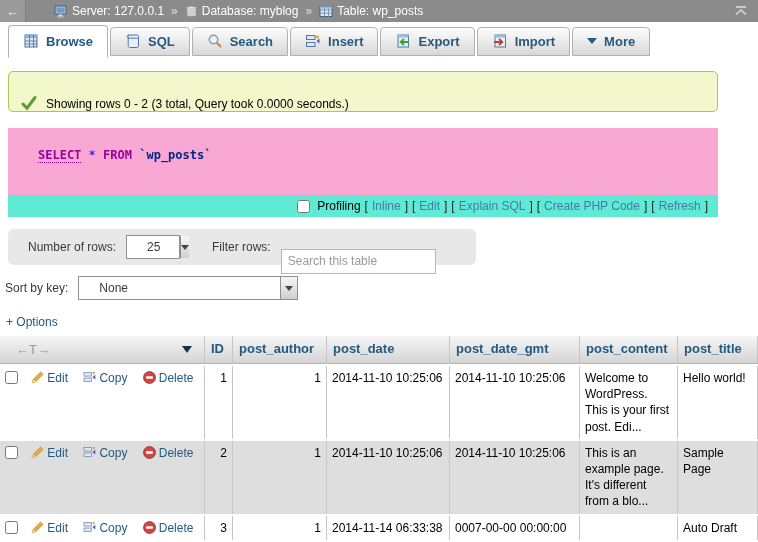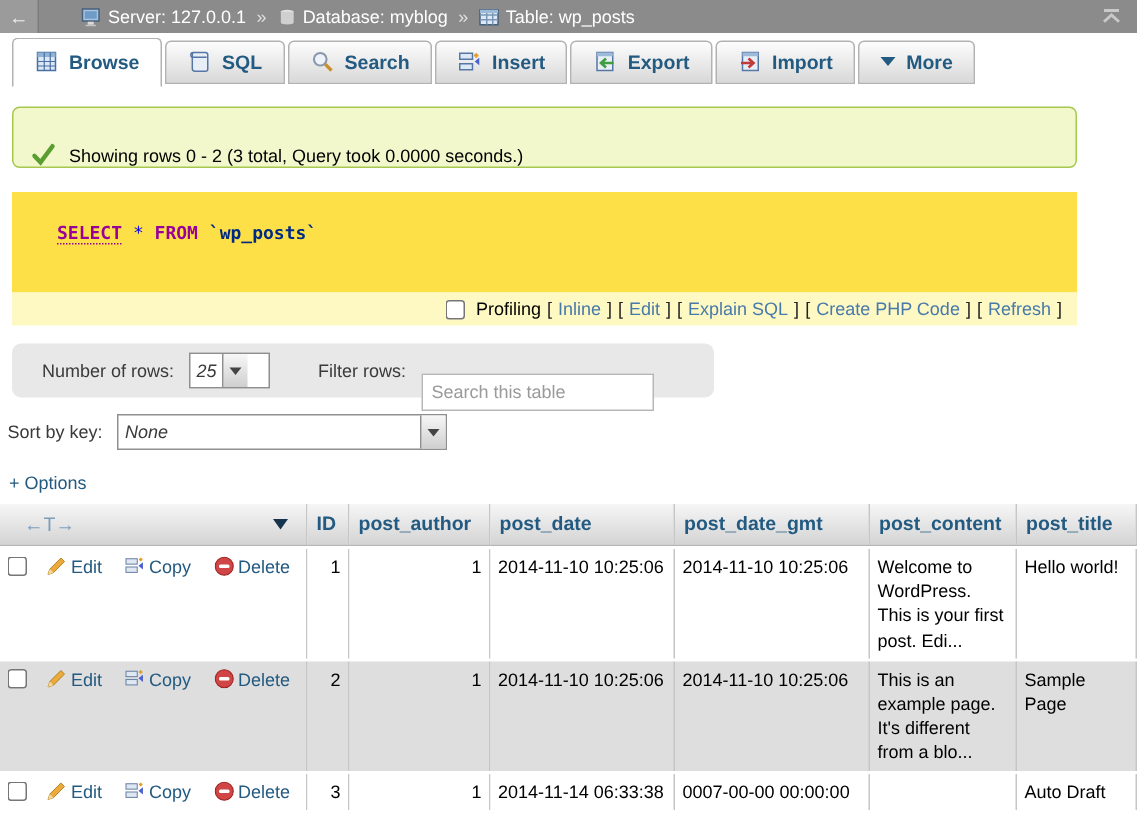--- a/index.html
+++ b/index.html
@@ -25,40 +25,40 @@
   .tri-down { width: 0; height: 0; border: 5px solid transparent; border-top: 6px solid #235a81; margin-top: 5px; }
 
   
   .msg { margin: 11px 8px 0 8px; width: 710px; height: 41px; background: #f2f7cc;
     border: 1px solid #a6c84e; border-radius: 5px; display: flex; align-items: flex-end;
     gap: 9px; padding-left: 12px; }
   .msg-text { color: #000; }
 
   
   .querywrap { margin: 16px 8px 0 8px; width: 710px; }
-  .querybox { background: #fde047; height: 67px; padding: 20px 0 0 30px;
+  .querybox { background: #f9a8d4; height: 67px; padding: 20px 0 0 30px;
     font-family: "DejaVu Sans Mono", "Liberation Mono", monospace; font-size: 12px; }
   .kw { color: #990099; font-weight: bold; }
   .kw.dotted { border-bottom: 1px dotted #990099; cursor: help; }
   .star { color: #0000ff; }
   .ident { color: #002984; font-weight: bold; }
-  .profbar { background: #fef9c3; height: 22px; display: flex; align-items: center;
+  .profbar { background: #5eead4; height: 22px; display: flex; align-items: center;
     justify-content: flex-end; gap: 4px; padding-right: 10px; }
   .profbar input { width: 13px; height: 13px; margin-right: 3px; }
   .profbar a { color: #4779ab; text-decoration: none; cursor: pointer; }
   .bk { color: #222; }
 
   
   .controls { margin: 12px 0 0 8px; width: 468px; height: 36px; background: #e8e8e8;
     border-radius: 6px; display: flex; align-items: center; color: #3a3a3a; }
   .controls .lbl1 { margin-left: 20px; }
   .controls .lbl2 { margin-left: 32px; }
   .dd { display: inline-flex; border: 1px solid #8f8f8f; background: #fff; height: 24px;
     align-items: stretch; cursor: pointer; }
-  .dd .val { display: flex; align-items: center; padding: 0 4px; font-style: italic; }
+  .dd .val { display: flex; align-items: center; padding: 0 20px; }
   .dd .btn { width: 17px; background: linear-gradient(#f7f7f7, #cfcfcf); border-left: 1px solid #8f8f8f;
     display: flex; align-items: center; justify-content: center; }
   .dd .btn::after { content: ""; border: 4px solid transparent; border-top: 5px solid #444; margin-top: 5px; }
   .dd.rows { width: 54px; margin-left: 10px; }
   .filter-input { margin-left: 10px; width: 155px; height: 25px; border: 1px solid #b7b7b7;
     padding: 0 6px; font-family: "Liberation Sans", sans-serif; font-size: 12px; color: #333; margin-top: 28px; }
   .filter-input::placeholder { color: #9a9a9a; }
   .sortrow { margin: 11px 0 0 5px; display: flex; align-items: center; color: #3a3a3a; }
   .dd.sort { width: 220px; margin-left: 10px; }
   .dd.sort .val { flex: 1; }

